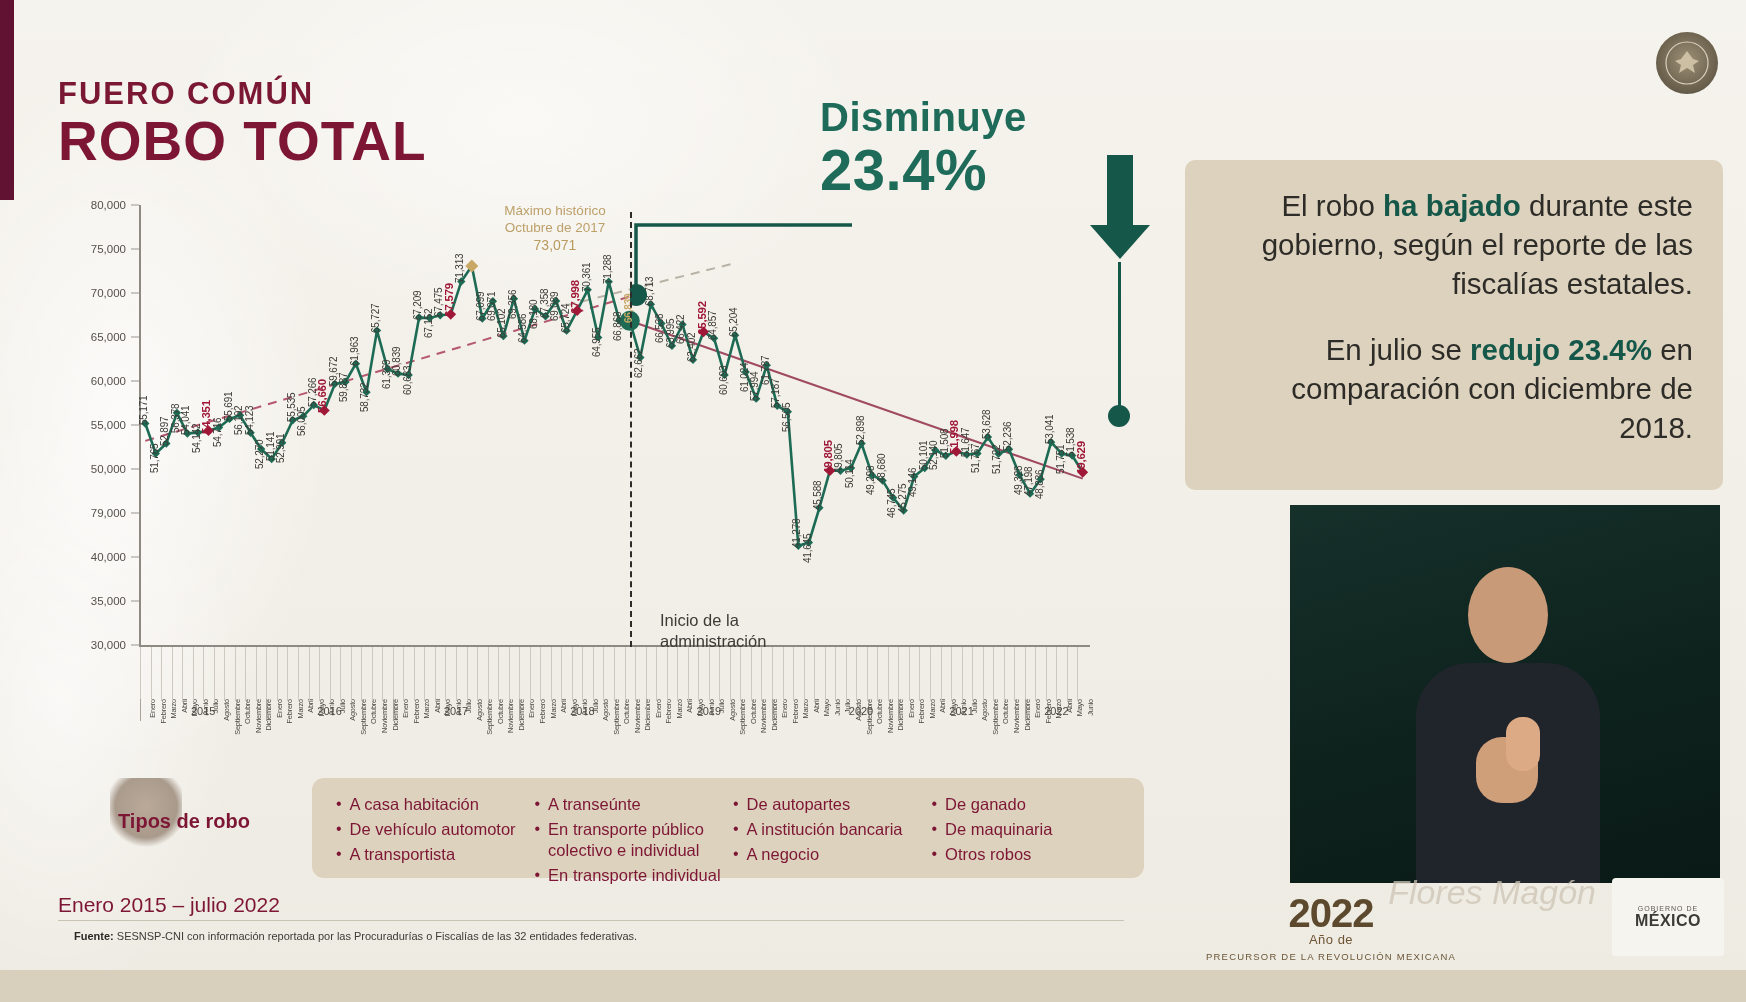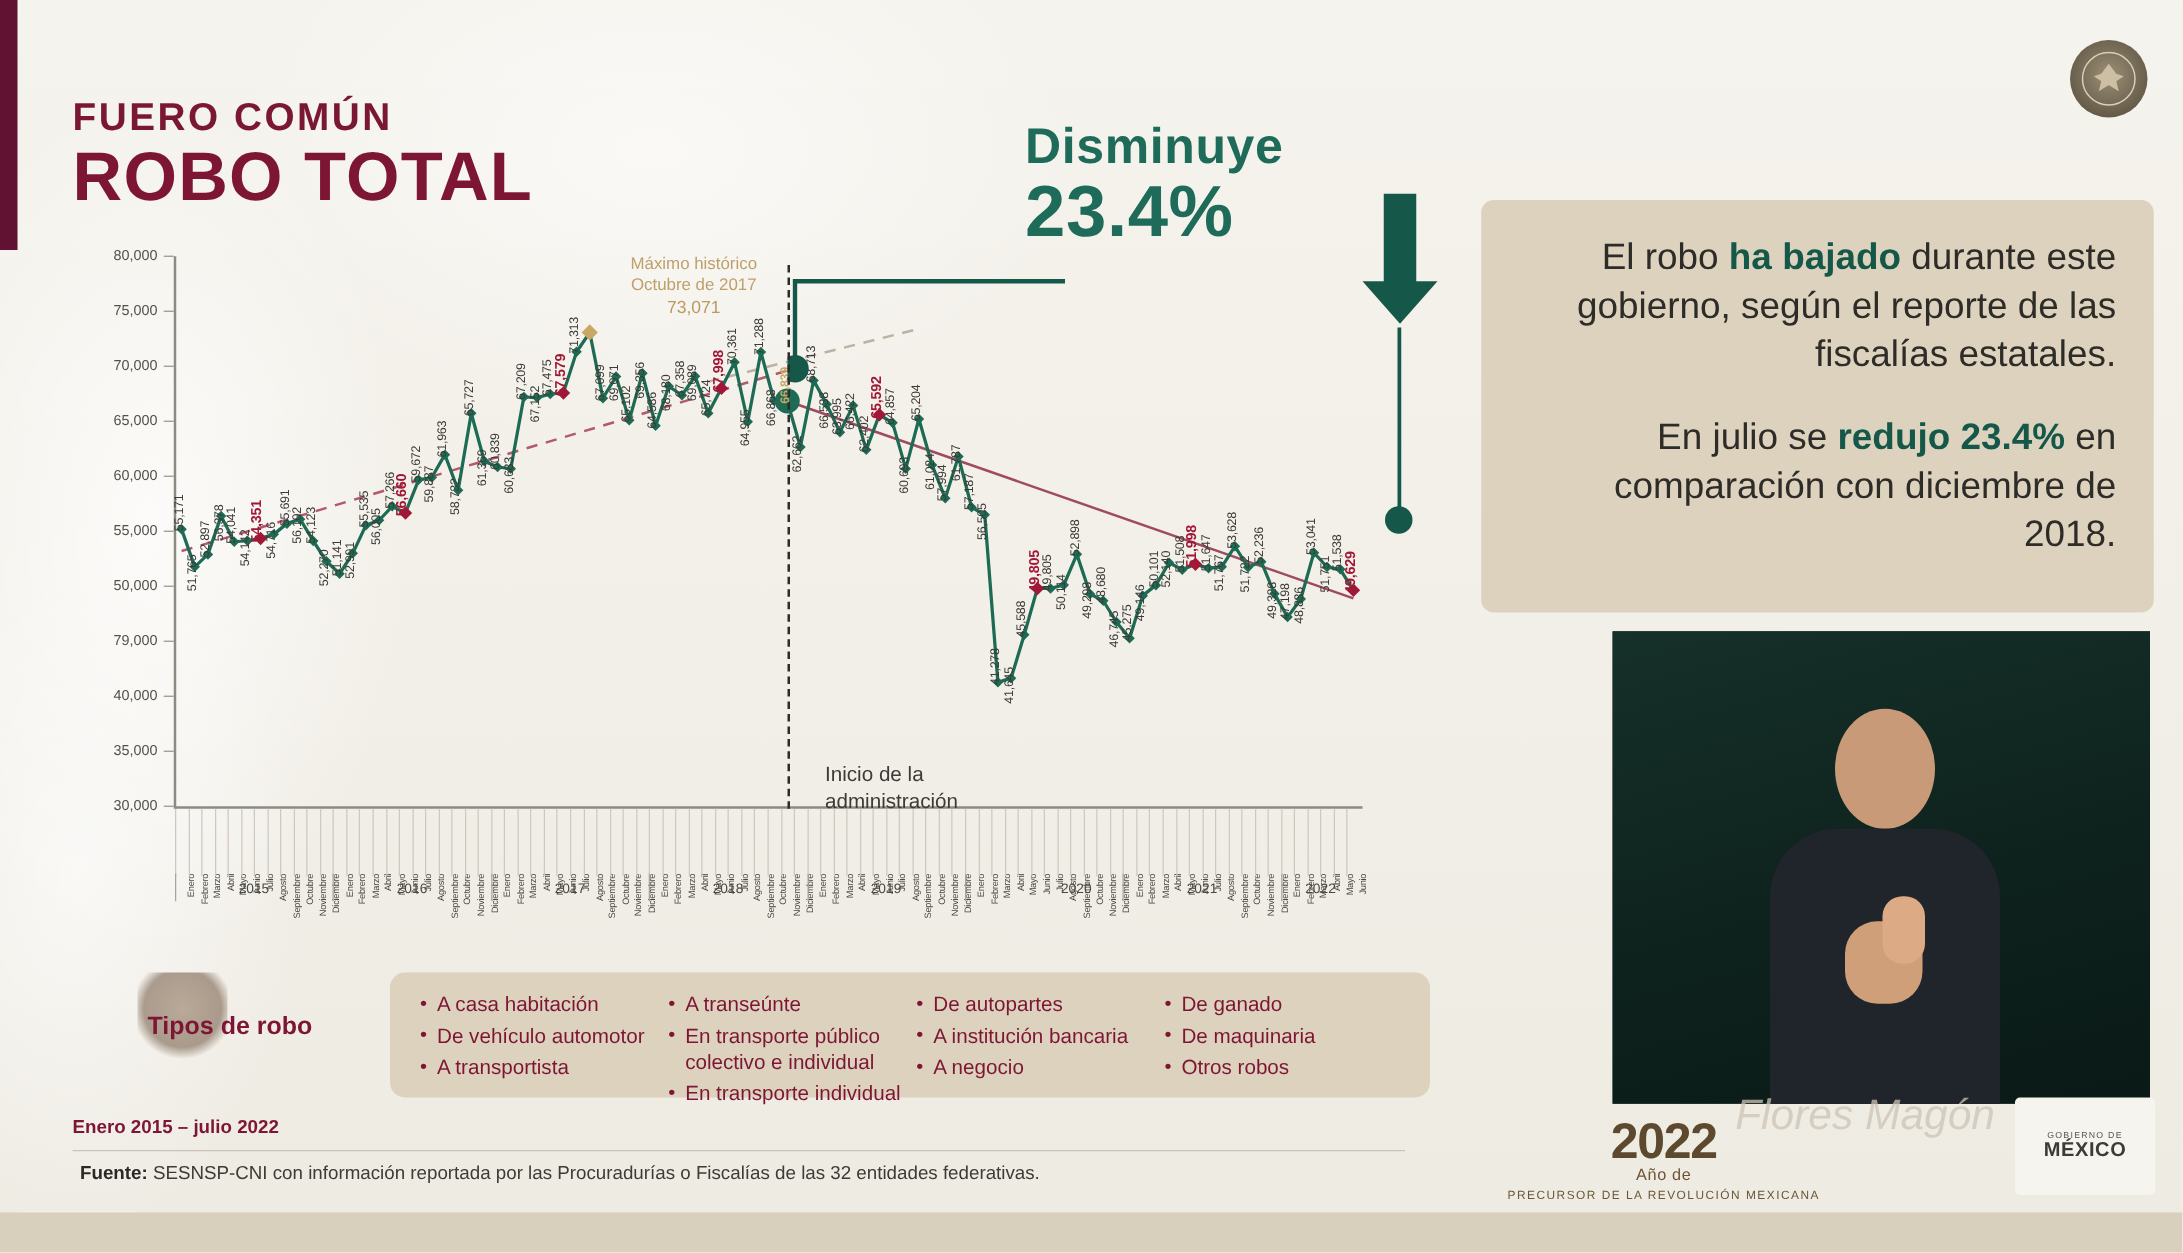--- a/index.html
+++ b/index.html
@@ -95,23 +95,23 @@
   .legend{position:absolute;left:312px;top:778px;width:832px;height:100px;background:#ddd2bd;border-radius:12px;
      display:flex;padding:16px 24px;box-sizing:border-box;gap:10px;}
   .lcol{flex:1;}
   .li{display:flex;gap:8px;color:#7d1635;font-size:16.5px;line-height:1.27;margin-bottom:4px;}
   .li .bul{color:#7d1635;font-size:16px;line-height:1.2;}
 
   .tipos{position:absolute;left:118px;top:810px;color:#7d1635;font-size:20px;font-weight:bold;}
   .tipos-emblem{position:absolute;left:110px;top:778px;width:72px;height:72px;opacity:.55;
      background:radial-gradient(circle at 50% 40%,#8c6f55 0%,#6d543f 55%,rgba(109,84,63,0) 72%);border-radius:6px;}
 
-  .rango{position:absolute;left:58px;top:893px;color:#7d1635;font-size:15px;font-weight:bold;}
+  .rango{position:absolute;left:58px;top:893px;color:#7d1635;font-size:21px;font-weight:normal;}
   .divider{position:absolute;left:58px;top:920px;width:1066px;height:1px;background:#c9c3b6;}
-  .fuente{position:absolute;left:64px;top:930px;font-size:15px;color:#3d3b37;}
+  .fuente{position:absolute;left:74px;top:930px;font-size:11px;color:#3d3b37;}
   .fuente b{color:#2b2926;}
 
   
   .emblem-2022{position:absolute;right:290px;bottom:40px;text-align:center;color:#6f5434;}
   .e-yr{font-size:40px;font-weight:bold;letter-spacing:-1px;line-height:.95;color:#5d4a2e;}
   .e-sub{font-size:13px;letter-spacing:.5px;}
   .e-note{font-size:9.5px;letter-spacing:1.2px;margin-top:4px;color:#6b5637;}
   .gob{position:absolute;right:22px;bottom:46px;width:112px;height:78px;background:#f6f4ef;
      border-radius:4px;display:flex;flex-direction:column;align-items:center;justify-content:center;}
   .gob .g1{font-size:7px;letter-spacing:1px;color:#5a5750;}

